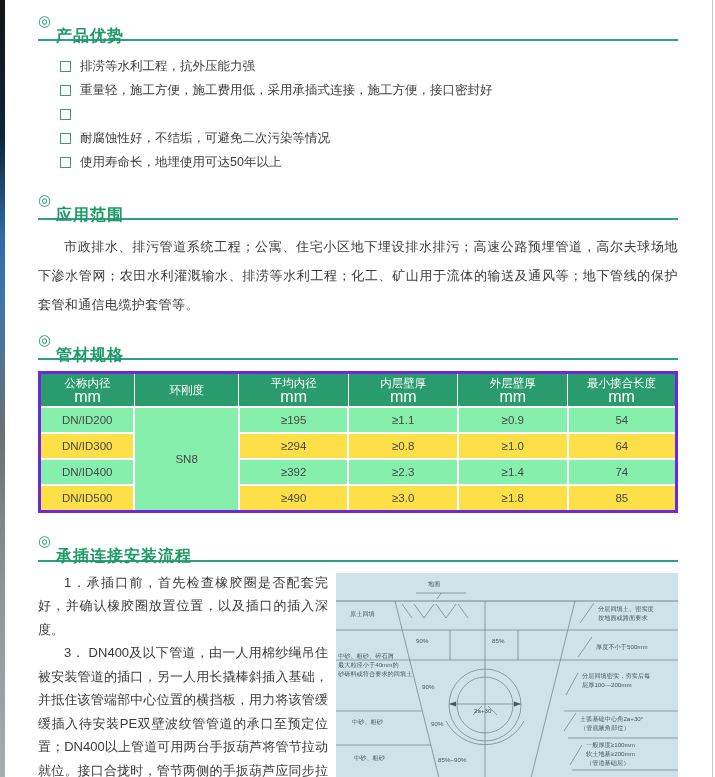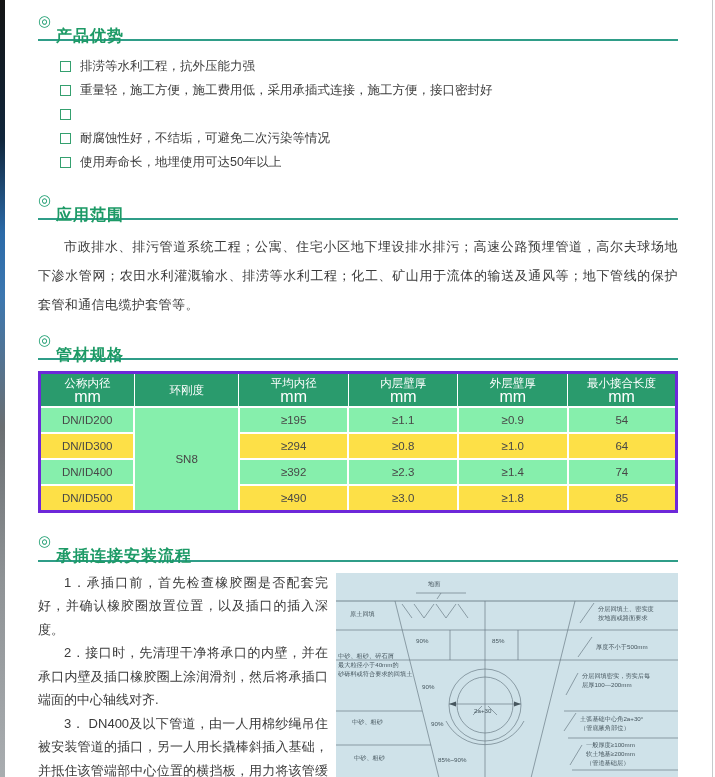--- a/index.html
+++ b/index.html
@@ -188,21 +188,20 @@
 
   <div class="section-head" style="margin-top:16px;">
     <span class="bullet">◎</span>
     <span class="section-title">承插连接安装流程</span>
   </div>
   <div class="rule"></div>
 
   <div class="install-wrap">
     <div class="install-text">
       <p>1．承插口前，首先检查橡胶圈是否配套完好，并确认橡胶圈放置位置，以及插口的插入深度。</p>
-      <p>2．接口时，先清理干净将承口的内壁，并在承口内壁及插口橡胶圈上涂润滑剂，然后将承插口端面的中心轴线对齐.</p>
       <p>3．  DN400及以下管道，由一人用棉纱绳吊住被安装管道的插口，另一人用长撬棒斜插入基础，并抵住该管端部中心位置的横挡板，用力将该管缓缓插入待安装PE双壁波纹管管道的承口至预定位置；DN400以上管道可用两台手扳葫芦将管节拉动就位。接口合拢时，管节两侧的手扳葫芦应同步拉动，使橡胶密封圈正确就位，不扭曲、不脱落。</p>
     </div>
 
     <div class="diagram">
       <svg width="342" height="230" viewBox="0 0 342 230">
         <g stroke="#6b7d86" stroke-width="0.7" fill="none">
 
           <line x1="0" y1="28" x2="342" y2="28" stroke-width="0.9"></line>
           <line x1="0" y1="57" x2="342" y2="57"></line>
           <line x1="0" y1="87" x2="342" y2="87"></line>

